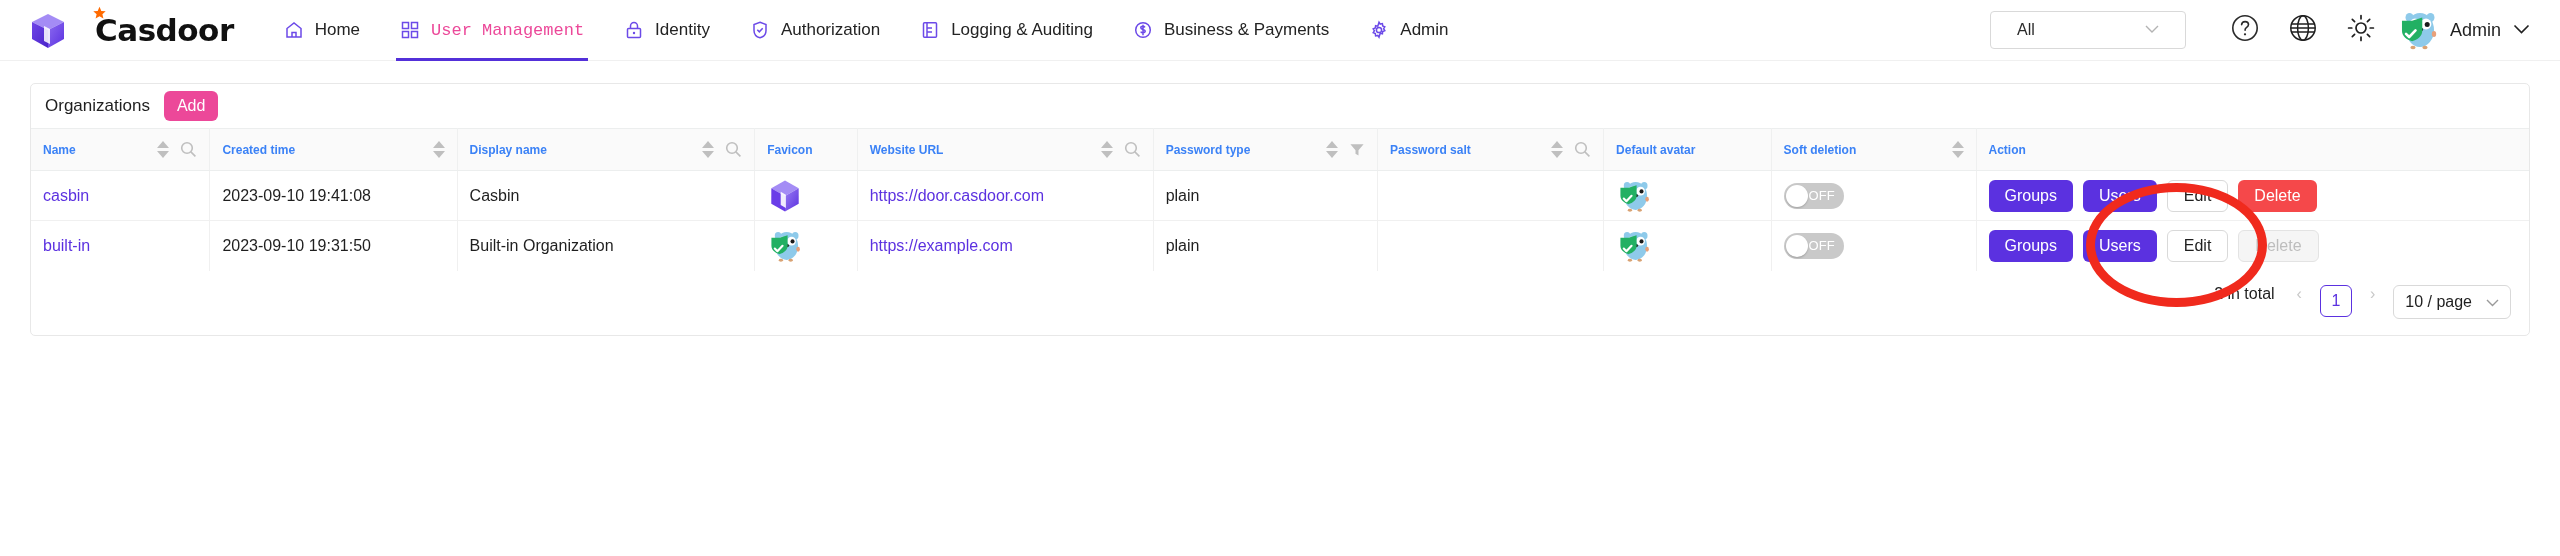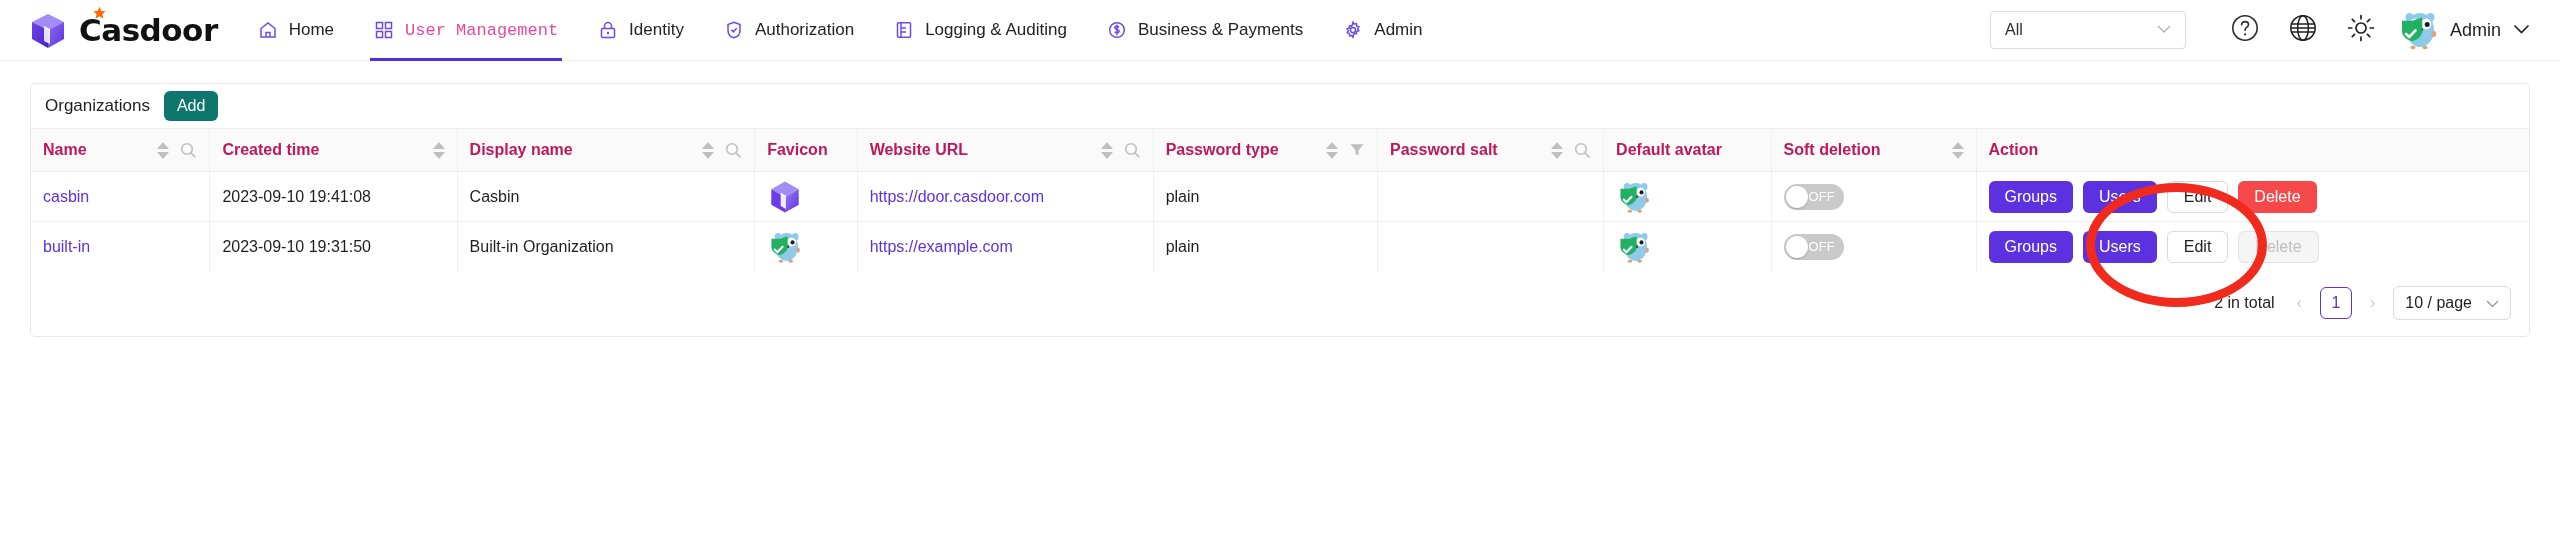--- a/index.html
+++ b/index.html
@@ -13,21 +13,21 @@
   
   .topbar {
     height: 61px;
     display: flex;
     align-items: center;
     padding: 0 24px 0 28px;
     border-bottom: 1px solid #f0f0f0;
     background: #fff;
     position: relative;
   }
-  .brand { display: flex; align-items: center; gap: 9px; margin-right: 20px; }
+  .brand { display: flex; align-items: center; gap: 25px; margin-right: 30px; }
   .brand-logo { width: 42px; height: 44px; position: relative; }
   .brand-text {
     font-size: 31px; font-weight: bold; color: #111; letter-spacing: -0.5px;
     font-family: "DejaVu Sans", sans-serif;
   }
   .navitems { display: flex; align-items: flex-end; height: 61px; }
   .navitem {
     display: flex; align-items: center; gap: 11px;
     height: 61px; padding: 0 20px;
     font-size: 17px; color: #232323;
@@ -40,21 +40,21 @@
     height: 3px; background: #5330d9;
   }
   .nav-ico { width: 20px; height: 20px; flex: none; display: block; }
 
   .spacer { flex: 1; }
 
   .select-all {
     width: 196px; height: 38px;
     border: 1px solid #d9d9d9; border-radius: 4px;
     display: flex; align-items: center; justify-content: space-between;
-    padding: 0 14px; font-size: 16px; color: #2b2b2b; cursor: pointer;
+    padding: 0 26px; font-size: 16px; color: #2b2b2b; cursor: pointer;
     margin-right: 30px;
   }
   .caret { color: #b3b3b3; font-size: 12px; }
 
   .icon-btn {
     width: 42px; height: 42px; margin: 0 8px;
     display: flex; align-items: center; justify-content: center;
     cursor: pointer;
   }
   .avatar-wrap { width: 44px; height: 44px; margin: 0 10px 0 6px; position: relative; }
@@ -71,32 +71,32 @@
   .card-head {
     height: 44px; display: flex; align-items: center; gap: 14px;
     padding: 0 14px;
   }
   .card-title { font-size: 17px; color: #1f1f1f; }
   .btn {
     border: none; border-radius: 6px; cursor: pointer;
     font-family: "Liberation Sans", sans-serif;
   }
   .btn-add {
-    background: #0f766e; color: #fff; font-size: 16px;
+    background: #ec4899; color: #fff; font-size: 16px;
     height: 30px; padding: 0 13px; border-radius: 6px;
   }
 
   table { border-collapse: collapse; width: 100%; table-layout: fixed; }
   thead th {
     background: #fafafa;
     border-top: 1px solid #eceeee;
     border-bottom: 1px solid #eceeee;
     border-right: 1px solid #eff0f0;
     height: 38px;
-    font-size: 16px; font-weight: bold; color: #be185d;
+    font-size: 12px; font-weight: bold; color: #3b82f6;
     text-align: left; padding: 12px 12px;
     white-space: nowrap;
   }
   thead th:last-child { border-right: none; }
   .th-inner { display: flex; align-items: center; }
   .th-label { flex: 1; }
   .sorter { display: inline-flex; flex-direction: column; margin-left: 10px; line-height: 0; }
   .sorter i {
     width: 0; height: 0; display: block;
     border-left: 6px solid transparent; border-right: 6px solid transparent;
@@ -130,21 +130,21 @@
   .switch .lbl { font-size: 13px; color: #fff; padding-right: 9px; }
 
   .actions { display: flex; align-items: center; gap: 10px; }
   .btn-act { height: 32px; padding: 6px 16px; font-size: 16px; border-radius: 6px; }
   .btn-primary { background: #5b31e0; color: #fff; border: none; }
   .btn-default { background: #fff; color: #1f1f1f; border: 1px solid #d9d9d9; text-align: center; }
   .btn-danger { background: #f5484a; color: #fff; border: none; }
   .btn-disabled { background: #f5f5f5; color: #bdbdbd; border: 1px solid #e3e3e3; cursor: not-allowed; }
 
   .pager {
-    display: flex; align-items: center; justify-content: flex-end;
+    display: flex; align-items: flex-start; justify-content: flex-end;
     gap: 14px; padding: 14px 18px 16px 0;
   }
   .pager-total { font-size: 16px; color: #1f1f1f; margin-right: 4px; }
   .pg-arrow { color: #c8c8c8; font-size: 16px; cursor: pointer; padding: 0 4px; }
   .pg-num {
     width: 32px; height: 32px; border: 1px solid #5b31e0; border-radius: 6px;
     color: #5b31e0; font-size: 16px;
     display: flex; align-items: center; justify-content: center; cursor: pointer;
   }
   .pg-size {

